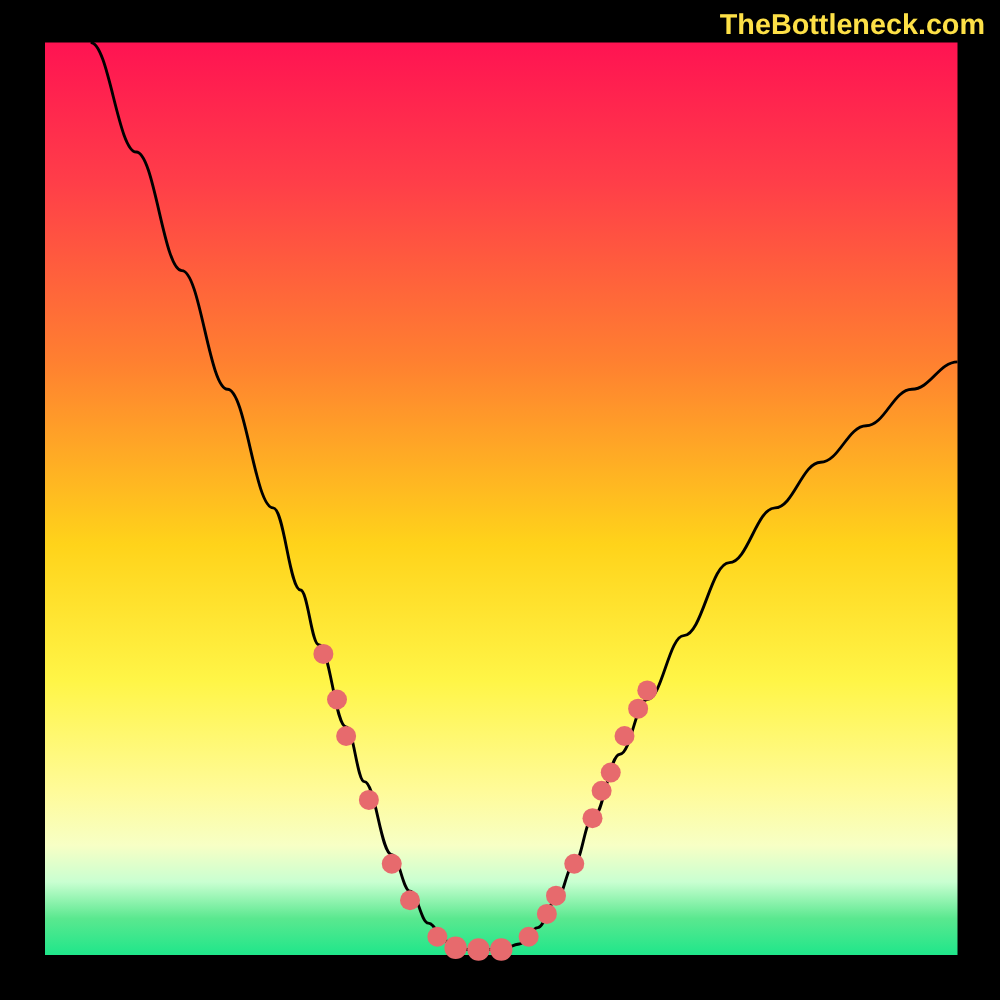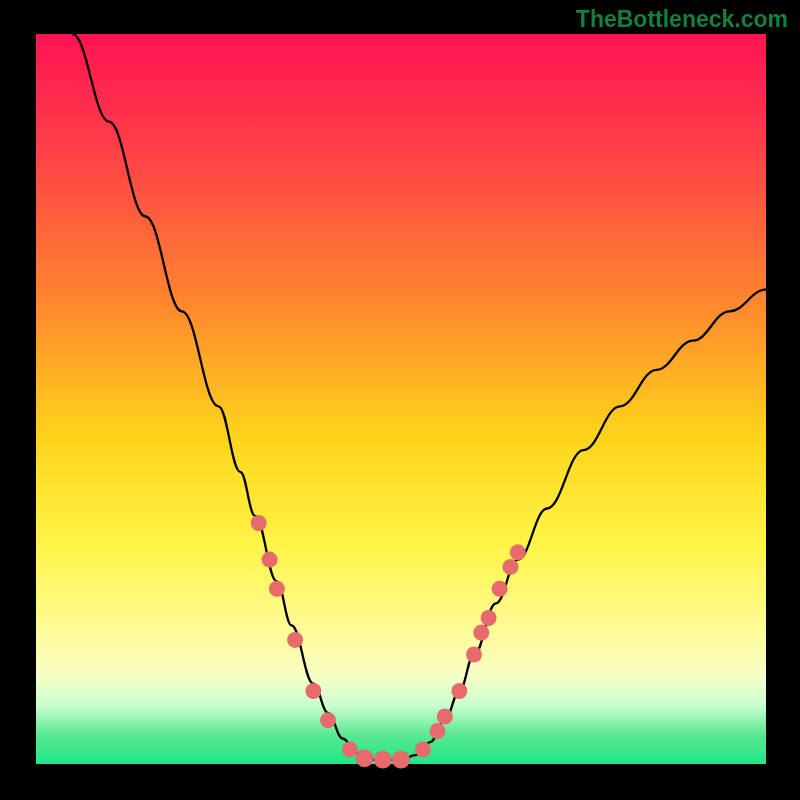--- a/index.html
+++ b/index.html
@@ -20,21 +20,21 @@
       #c9ffd1 92%,
       #5ae88f 96%,
       #1fe68a 100%);
   }
   .watermark {
     position: absolute;
     top: 6px; right: 12px;
     font-family: Arial, Helvetica, sans-serif;
     font-size: 23px;
     font-weight: 600;
-    color: #15803d;
+    color: #fde047;
   }
   svg.curve {
     position: absolute;
     left: 36px; top: 34px;
     width: 730px; height: 730px;
     overflow: visible;
   }
   .line { fill: none; stroke: #000; stroke-width: 2.3; }
   .dot { fill: #e76a6d; }
 </style>

